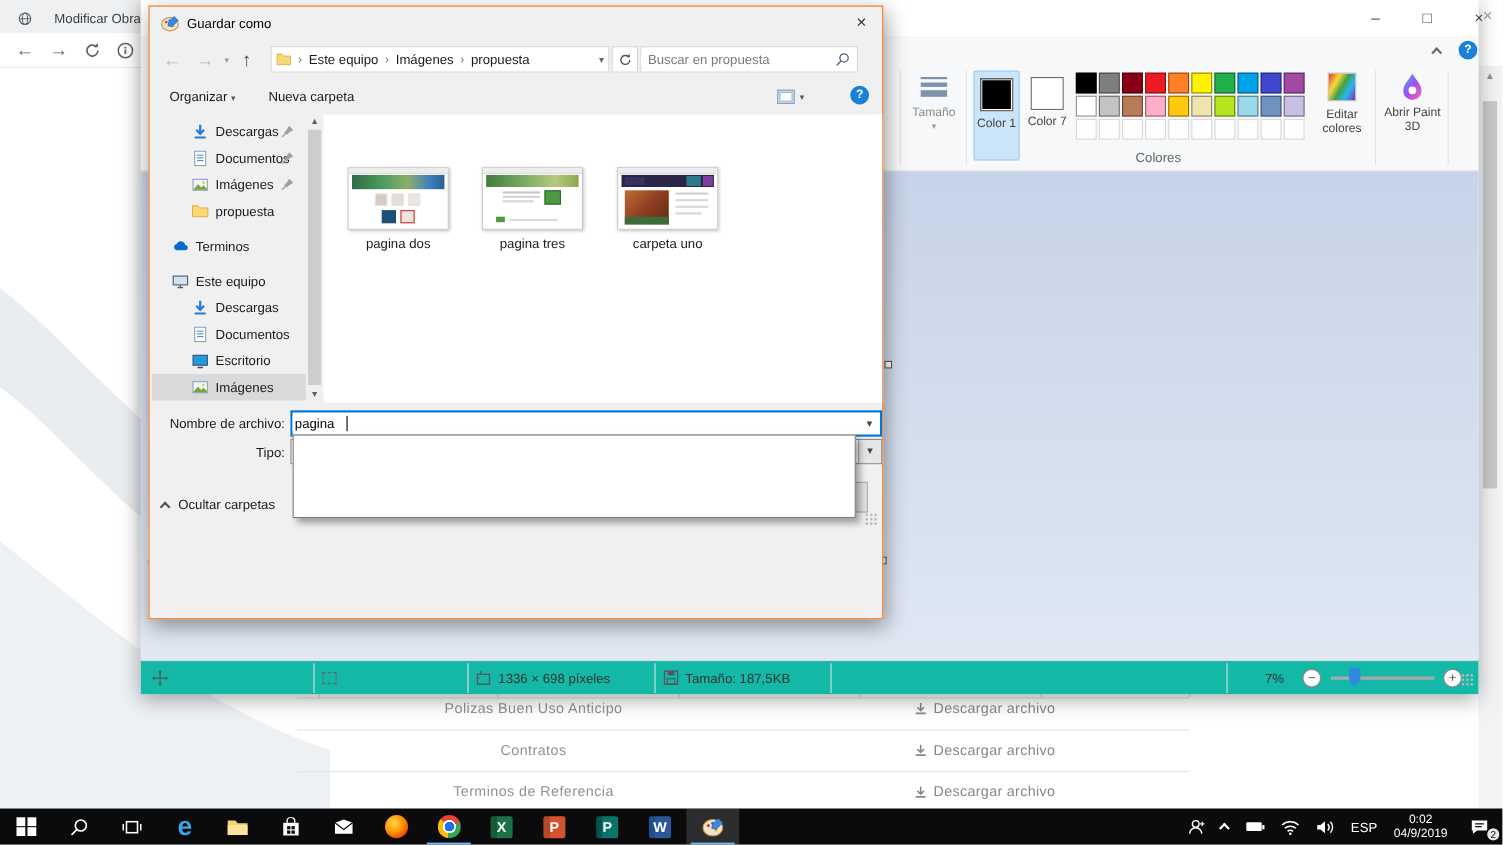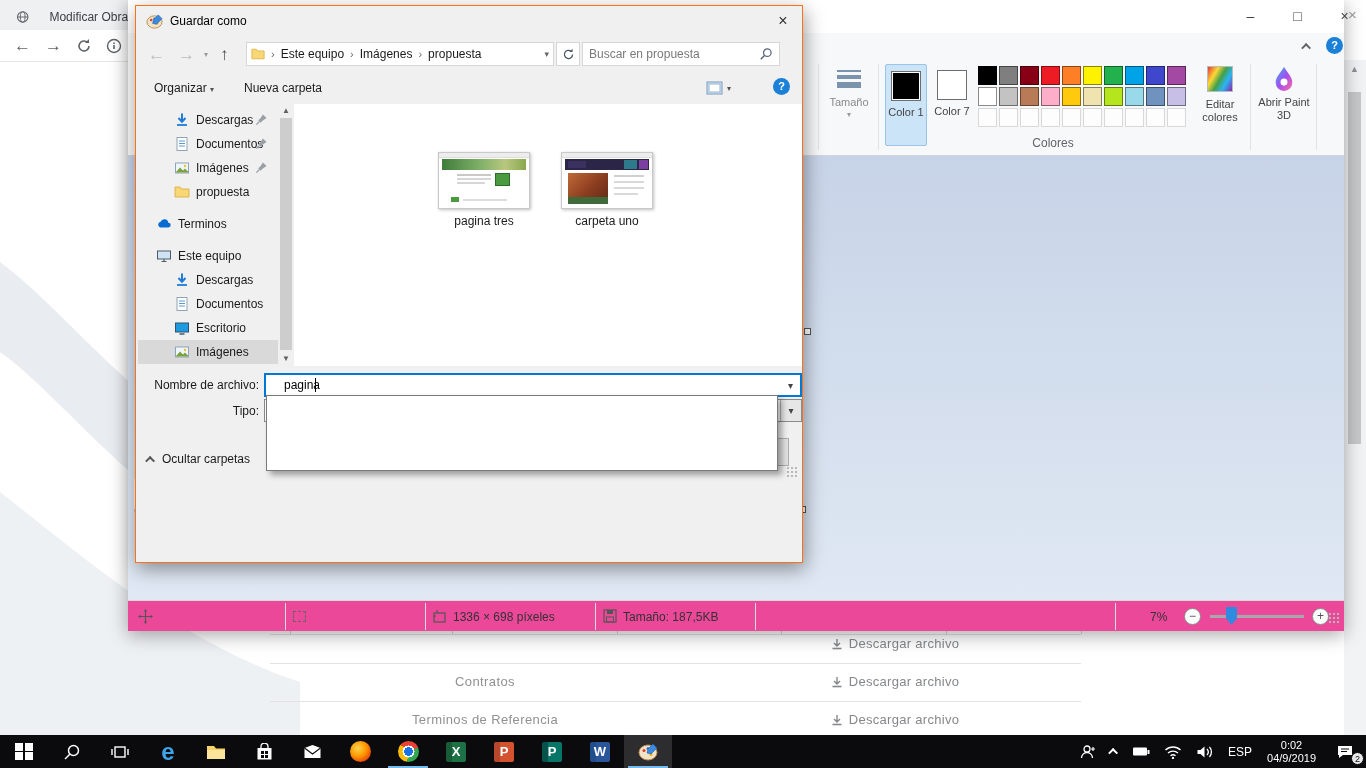--- a/index.html
+++ b/index.html
@@ -43,21 +43,21 @@
   #canvas-img-strip { position:absolute; left:6px; top:323px; width:669px; height:30px; background:#f0f1f3; overflow:hidden; }
   #strip-swoosh { position:absolute; left:0; top:0; width:134px; height:30px;
     background:linear-gradient(105deg,#f3f4f6 55%,#e2e5ea 56% 78%,#eef0f3 79%); }
   #strip-table { position:absolute; left:134px; top:0; width:406px; height:30px; background:#fff; }
   #strip-right { position:absolute; left:540px; top:0; width:129px; height:30px; background:#f3f4f6; }
   .strip-row { position:absolute; width:100%; height:13px; font-size:7px; color:#9a9ca0; }
   .strip-label { position:absolute; left:55px; width:110px; text-align:center; line-height:13px; }
   .strip-action { position:absolute; left:250px; width:124px; text-align:center; line-height:13px; }
   #strip-shadow { position:absolute; left:6px; top:353px; width:669px; height:3px; background:#b9c5d9; }
   .handle { position:absolute; width:7px; height:7px; background:#fff; border:1px solid #555; }
-  #statusbar { left:0; top:600px; width:1216px; height:31px; background:#ec4899; border-top:1px solid #d7d8d9; color:#555; }
+  #statusbar { left:0; top:600px; width:1216px; height:31px; background:#14b8a6; border-top:1px solid #d7d8d9; color:#555; }
   .sb-sep { position:absolute; top:2px; width:1px; height:27px; background:#dcdddf; }
   .sb-text { position:absolute; top:9px; font-size:12px; color:#333; }
   .zoom-circle { position:absolute; top:7px; width:17px; height:17px; border:1px solid #8a8a8a; border-radius:50%; text-align:center; line-height:15px; color:#555; font-size:12px; background:#fdfdfd; }
   #zoom-track { position:absolute; top:14px; left:1082px; width:94px; height:3px; background:#a6a8ab; }
   #zoom-thumb { position:absolute; top:6px; left:1098px; width:11px; height:18px; background:#2f8ae0;
     clip-path:polygon(0 0,100% 0,100% 62%,50% 100%,0 62%); }
   .grip { position:absolute; width:12px; height:12px;
     background:radial-gradient(circle,#b9b9b9 1px,transparent 1.3px); background-size:4px 4px; }
 
   
@@ -86,21 +86,21 @@
   #nav-scroll { left:143px; top:98px; width:14px; height:262px; background:#f0f0f0; }
   #nav-thumb { position:absolute; left:1px; top:14px; width:12px; height:232px; background:#cdcdcd; }
   .scroll-arrow { position:absolute; left:3px; color:#606060; font-size:8px; }
   #filelist { left:158px; top:98px; width:508px; height:262px; background:#fff; }
   .file-item { position:absolute; width:130px; text-align:center; }
   .thumb { width:92px; height:57px; margin:0 auto; background:#fff; border:1px solid #c9c9c9; box-shadow:1px 1px 3px rgba(0,0,0,.25); position:relative; overflow:hidden; }
   .thumb .tbar { position:absolute; left:0; top:0; width:100%; height:5px; background:#ededed; border-bottom:1px solid #ddd; }
   .file-label { margin-top:5px; font-size:12px; color:#1a1a1a; }
   .fn-label { position:absolute; font-size:12px; color:#1a1a1a; text-align:right; }
   #filename-wrap { left:128px; top:367px; width:538px; height:24px; background:#fff; border:2px solid #0078d7; display:flex; align-items:center; }
-  #filename-wrap input { border:none; outline:none; flex:1; font-size:12px; padding-left:18px; font-family:inherit; color:#000; }
+  #filename-wrap input { border:none; outline:none; flex:1; font-size:12px; padding-left:2px; font-family:inherit; color:#000; }
   #fn-caret { width:1px; height:14px; background:#000; position:absolute; left:49px; top:3px; }
   .combo-chevron { color:#444; font-size:10px; padding:0 7px; }
   #type-combo { left:128px; top:393px; width:538px; height:23px; background:#fff; border:1px solid #8a8a8a; }
   #type-chevron-btn { position:absolute; right:0; top:0; width:21px; height:21px; background:#e6e6e6; border-left:1px solid #b0b0b0; text-align:center; line-height:21px; color:#444; font-size:10px; }
   #autocomplete-popup { left:130px; top:389px; width:512px; height:76px; background:#fff; border:1px solid #7a7a7a; box-shadow:4px 4px 6px rgba(0,0,0,.35); z-index:5; }
   #partial-btn { left:630px; top:432px; width:23px; height:28px; background:#e1e1e1; border:1px solid #adadad; z-index:4; }
   #hide-folders { left:12px; top:446px; display:flex; align-items:center; gap:7px; font-size:12px; }
   .chev-up { width:7px; height:7px; border-left:2px solid #555; border-top:2px solid #555; transform:rotate(45deg) translateY(2px); }
 
   
@@ -151,20 +151,21 @@
     </svg>
 
     <div class="abs pg-tick" style="left:290px;top:566px"></div>
     <div class="abs pg-tick" style="left:452px;top:566px"></div>
     <div class="abs pg-tick" style="left:617px;top:566px"></div>
     <div class="abs pg-tick" style="left:781px;top:566px"></div>
     <div class="abs pg-tick" style="left:946px;top:566px"></div>
     <div class="abs pg-tick" style="left:1081px;top:566px"></div>
     <div class="abs pg-sep" style="left:270px;top:572px;width:811px"></div>
 
+    <div class="abs pgrow-label" style="left:270px;top:563px;width:430px">Polizas Buen Uso Anticipo</div>
     <div class="abs pgrow-action" style="left:780px;top:563px;width:230px">
       <svg width="12" height="12" viewBox="0 0 12 12">
         <path d="M6 1v6M3 5l3 3 3-3" fill="none" stroke="#85878a" stroke-width="1.4"></path>
         <path d="M1.5 10.5h9" stroke="#85878a" stroke-width="1.6"></path>
       </svg>
       <span>Descargar archivo</span>
     </div>
     <div class="abs pg-sep" style="left:270px;top:601px;width:811px"></div>
 
     <div class="abs pgrow-label" style="left:270px;top:601px;width:430px">Contratos</div>
@@ -490,20 +491,32 @@
         <span>Imágenes</span>
       </div>
     </div>
     <div class="abs" id="nav-scroll">
       <span class="scroll-arrow" style="top:2px">▲</span>
       <div id="nav-thumb"></div>
       <span class="scroll-arrow" style="top:250px">▼</span>
     </div>
 
     <div class="abs" id="filelist">
+      <div class="file-item" style="left:3px;top:48px">
+        <div class="thumb">
+          <div class="tbar"></div>
+          <div style="position:absolute;left:3px;top:6px;right:3px;height:13px;background:linear-gradient(90deg,#2e6b46,#4e9e5f 35%,#8fae6a 60%,#3b7dc0 85%,#2e5d8f)"></div>
+          <div style="position:absolute;left:24px;top:23px;width:11px;height:11px;background:#d8cabe;border:1px solid #e2e2e2"></div>
+          <div style="position:absolute;left:39px;top:23px;width:11px;height:11px;background:#e6dcd4;border:1px solid #e2e2e2"></div>
+          <div style="position:absolute;left:54px;top:23px;width:11px;height:11px;background:#ece6e0;border:1px solid #e2e2e2"></div>
+          <div style="position:absolute;left:30px;top:38px;width:13px;height:12px;background:#1f4e79"></div>
+          <div style="position:absolute;left:47px;top:38px;width:13px;height:12px;background:#efe2df;border:1px solid #c0392b"></div>
+        </div>
+        <div class="file-label">pagina dos</div>
+      </div>
       <div class="file-item" style="left:125px;top:48px">
         <div class="thumb">
           <div class="tbar"></div>
           <div style="position:absolute;left:3px;top:6px;right:3px;height:11px;background:linear-gradient(90deg,#3f7d3a,#7fb069 45%,#b9c77e 75%,#8aa84f)"></div>
           <div style="position:absolute;left:18px;top:21px;width:34px;height:2px;background:#c9c9c9"></div>
           <div style="position:absolute;left:18px;top:25px;width:34px;height:2px;background:#d6d6d6"></div>
           <div style="position:absolute;left:18px;top:29px;width:28px;height:2px;background:#d6d6d6"></div>
           <div style="position:absolute;left:56px;top:20px;width:15px;height:13px;background:#4c9a3f;border:1px solid #2e6b2a"></div>
           <div style="position:absolute;left:12px;top:44px;width:8px;height:5px;background:#4c9a3f"></div>
           <div style="position:absolute;left:24px;top:46px;width:44px;height:2px;background:#dcdcdc"></div>

